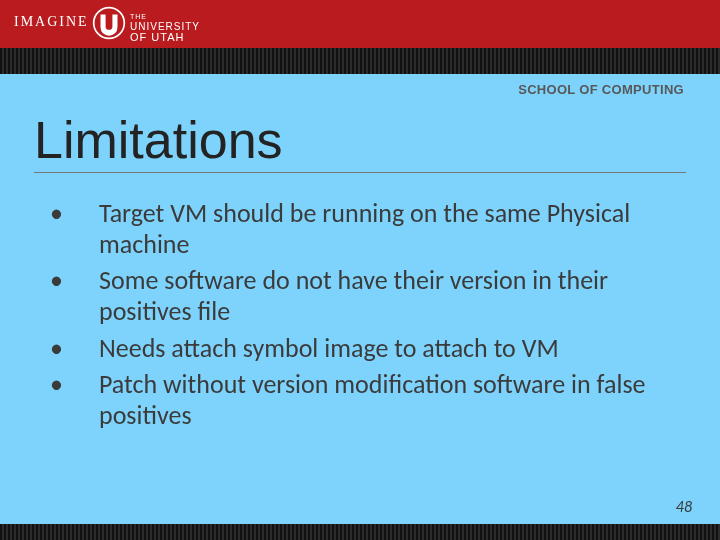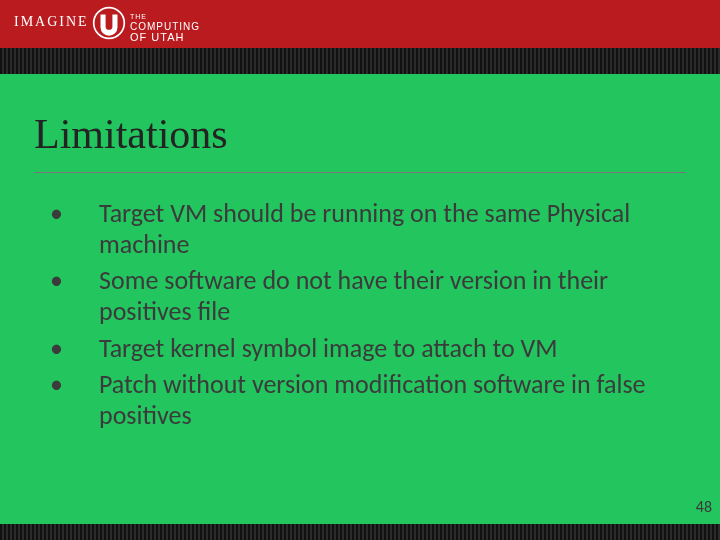--- a/index.html
+++ b/index.html
@@ -9,21 +9,21 @@
     height: 540px;
     background: #ffffff;
     font-family: Calibri, "Segoe UI", Arial, sans-serif;
     overflow: hidden;
     position: relative;
   }
   .slide {
     width: 720px;
     height: 540px;
     position: relative;
-    background: #22c55e;
+    background: #7dd3fc;
   }
   
   .top-banner {
     position: absolute;
     top: 0; left: 0;
     width: 100%;
     height: 48px;
     background: #b91b1f;
   }
   .imagine {
@@ -80,22 +80,22 @@
     font-weight: bold;
     font-size: 13px;
     color: #585858;
     letter-spacing: 0.3px;
   }
   
   .title {
     position: absolute;
     left: 34px;
     top: 110px;
-    font-family: Liberation Serif, serif;
-    font-size: 42px;
+    font-family: Liberation Sans, sans-serif;
+    font-size: 52px;
     color: #232323;
   }
   .title-rule {
     position: absolute;
     left: 34px;
     top: 172px;
     width: 652px;
     height: 1px;
     background: #777;
   }
@@ -129,65 +129,67 @@
     width: 100%;
     height: 16px;
     background: repeating-linear-gradient(
       90deg,
       #111 0px, #111 2px,
       #2b2b2b 2px, #2b2b2b 4px
     );
   }
   .pagenum {
     position: absolute;
-    right: 8px;
+    right: 28px;
     bottom: 24px;
     font-size: 16px;
     color: #3b3b3b;
     font-family: Calibri, Arial, sans-serif;
+    font-style: italic;
   }
 </style>
 </head>
 <body>
 
 <div class="slide">
 
   <div class="top-banner">
     <div class="imagine">IMAGINE</div>
     <div class="u-logo">
       <svg viewBox="0 0 40 40">
         <circle cx="20" cy="20" r="18" fill="#b91b1f" stroke="#fff" stroke-width="2"></circle>
         <path d="M10 10 h6 v14 a4 4 0 0 0 8 0 V10 h6 v15 a10 10 0 0 1 -20 0 Z" fill="#fff"></path>
       </svg>
     </div>
     <div class="univ-text">
       <span class="the">THE</span>
-      <span class="uni">COMPUTING</span>
+      <span class="uni">UNIVERSITY</span>
       <span class="utah">OF UTAH</span>
     </div>
   </div>
 
   <div class="stripe"></div>
 
+  <div class="subheader">SCHOOL OF COMPUTING</div>
 
   <div class="title">Limitations</div>
   <div class="title-rule"></div>
 
   <div class="bullets">
     <div class="item">
       <span class="dot">•</span>
       <span class="txt">Target VM should be running on the same Physical machine</span>
     </div>
     <div class="item">
       <span class="dot">•</span>
       <span class="txt">Some software do not have their version in their positives file</span>
     </div>
     <div class="item">
       <span class="dot">•</span>
-      <span class="txt">Target kernel symbol image to attach to VM</span>
+      <span class="txt">Needs attach symbol image to attach to VM</span>
     </div>
     <div class="item">
       <span class="dot">•</span>
       <span class="txt">Patch without version modification software in false positives</span>
     </div>
   </div>
 
   <div class="pagenum">48</div>
   <div class="footer-stripe"></div>
 

